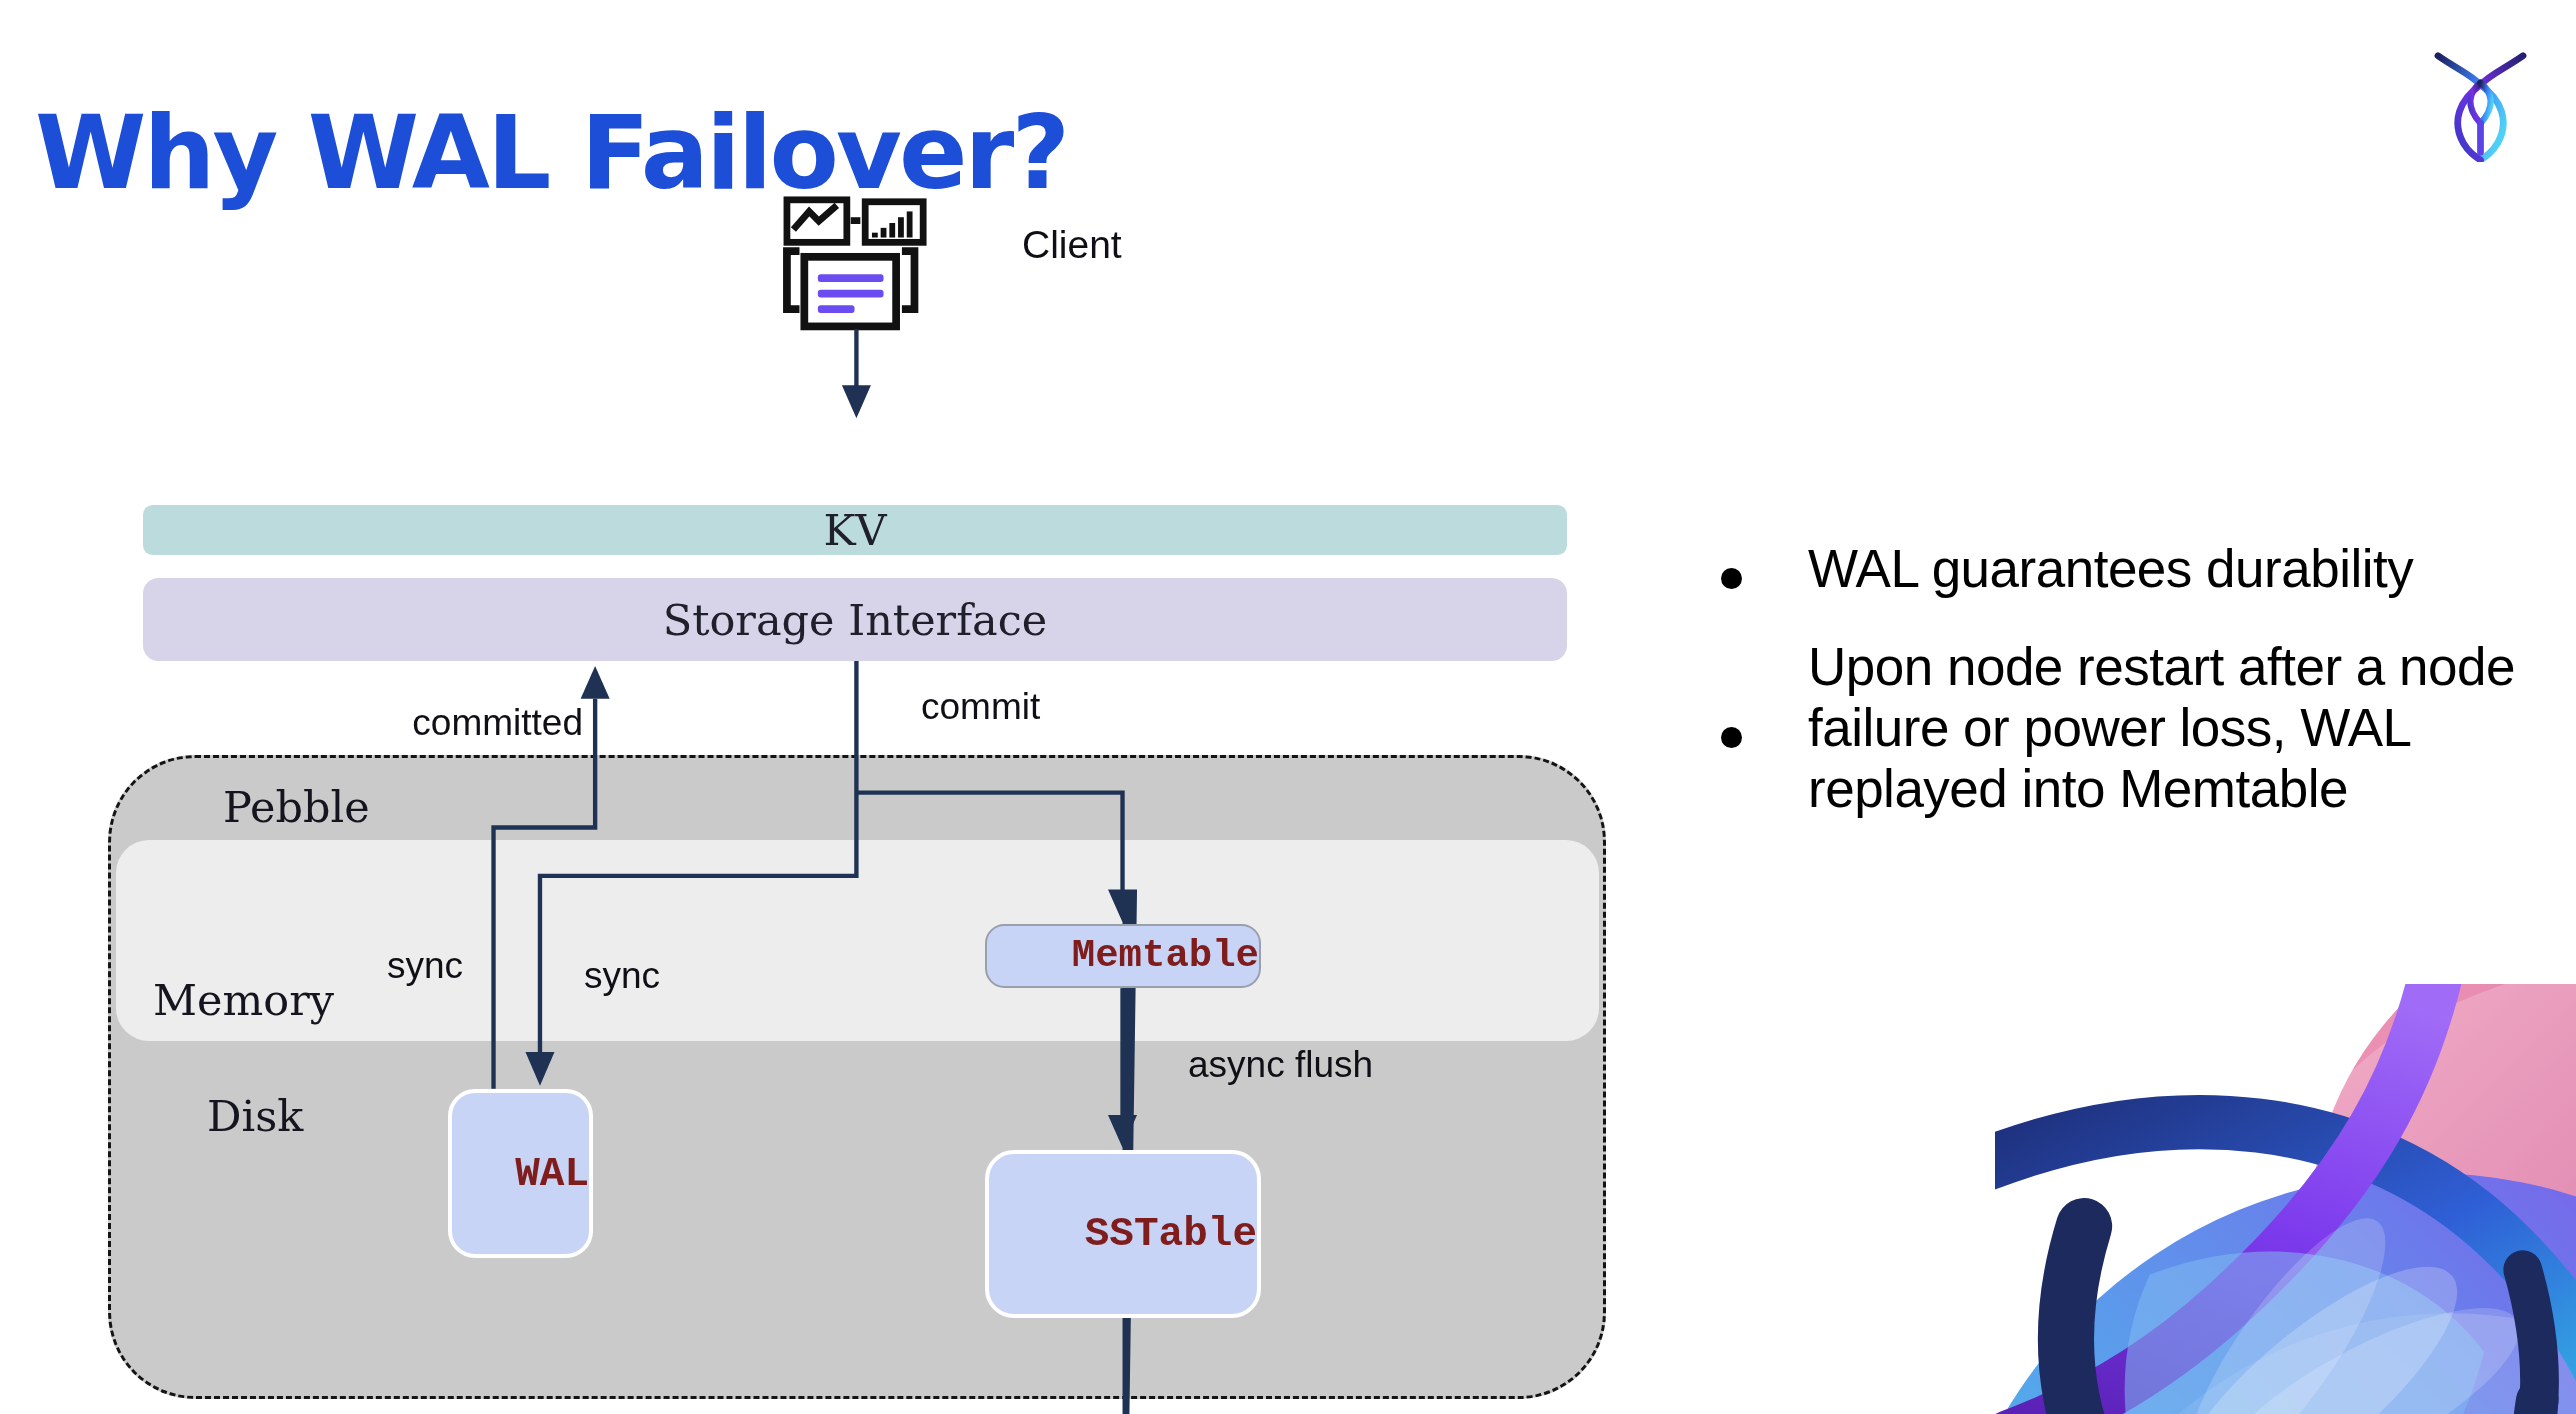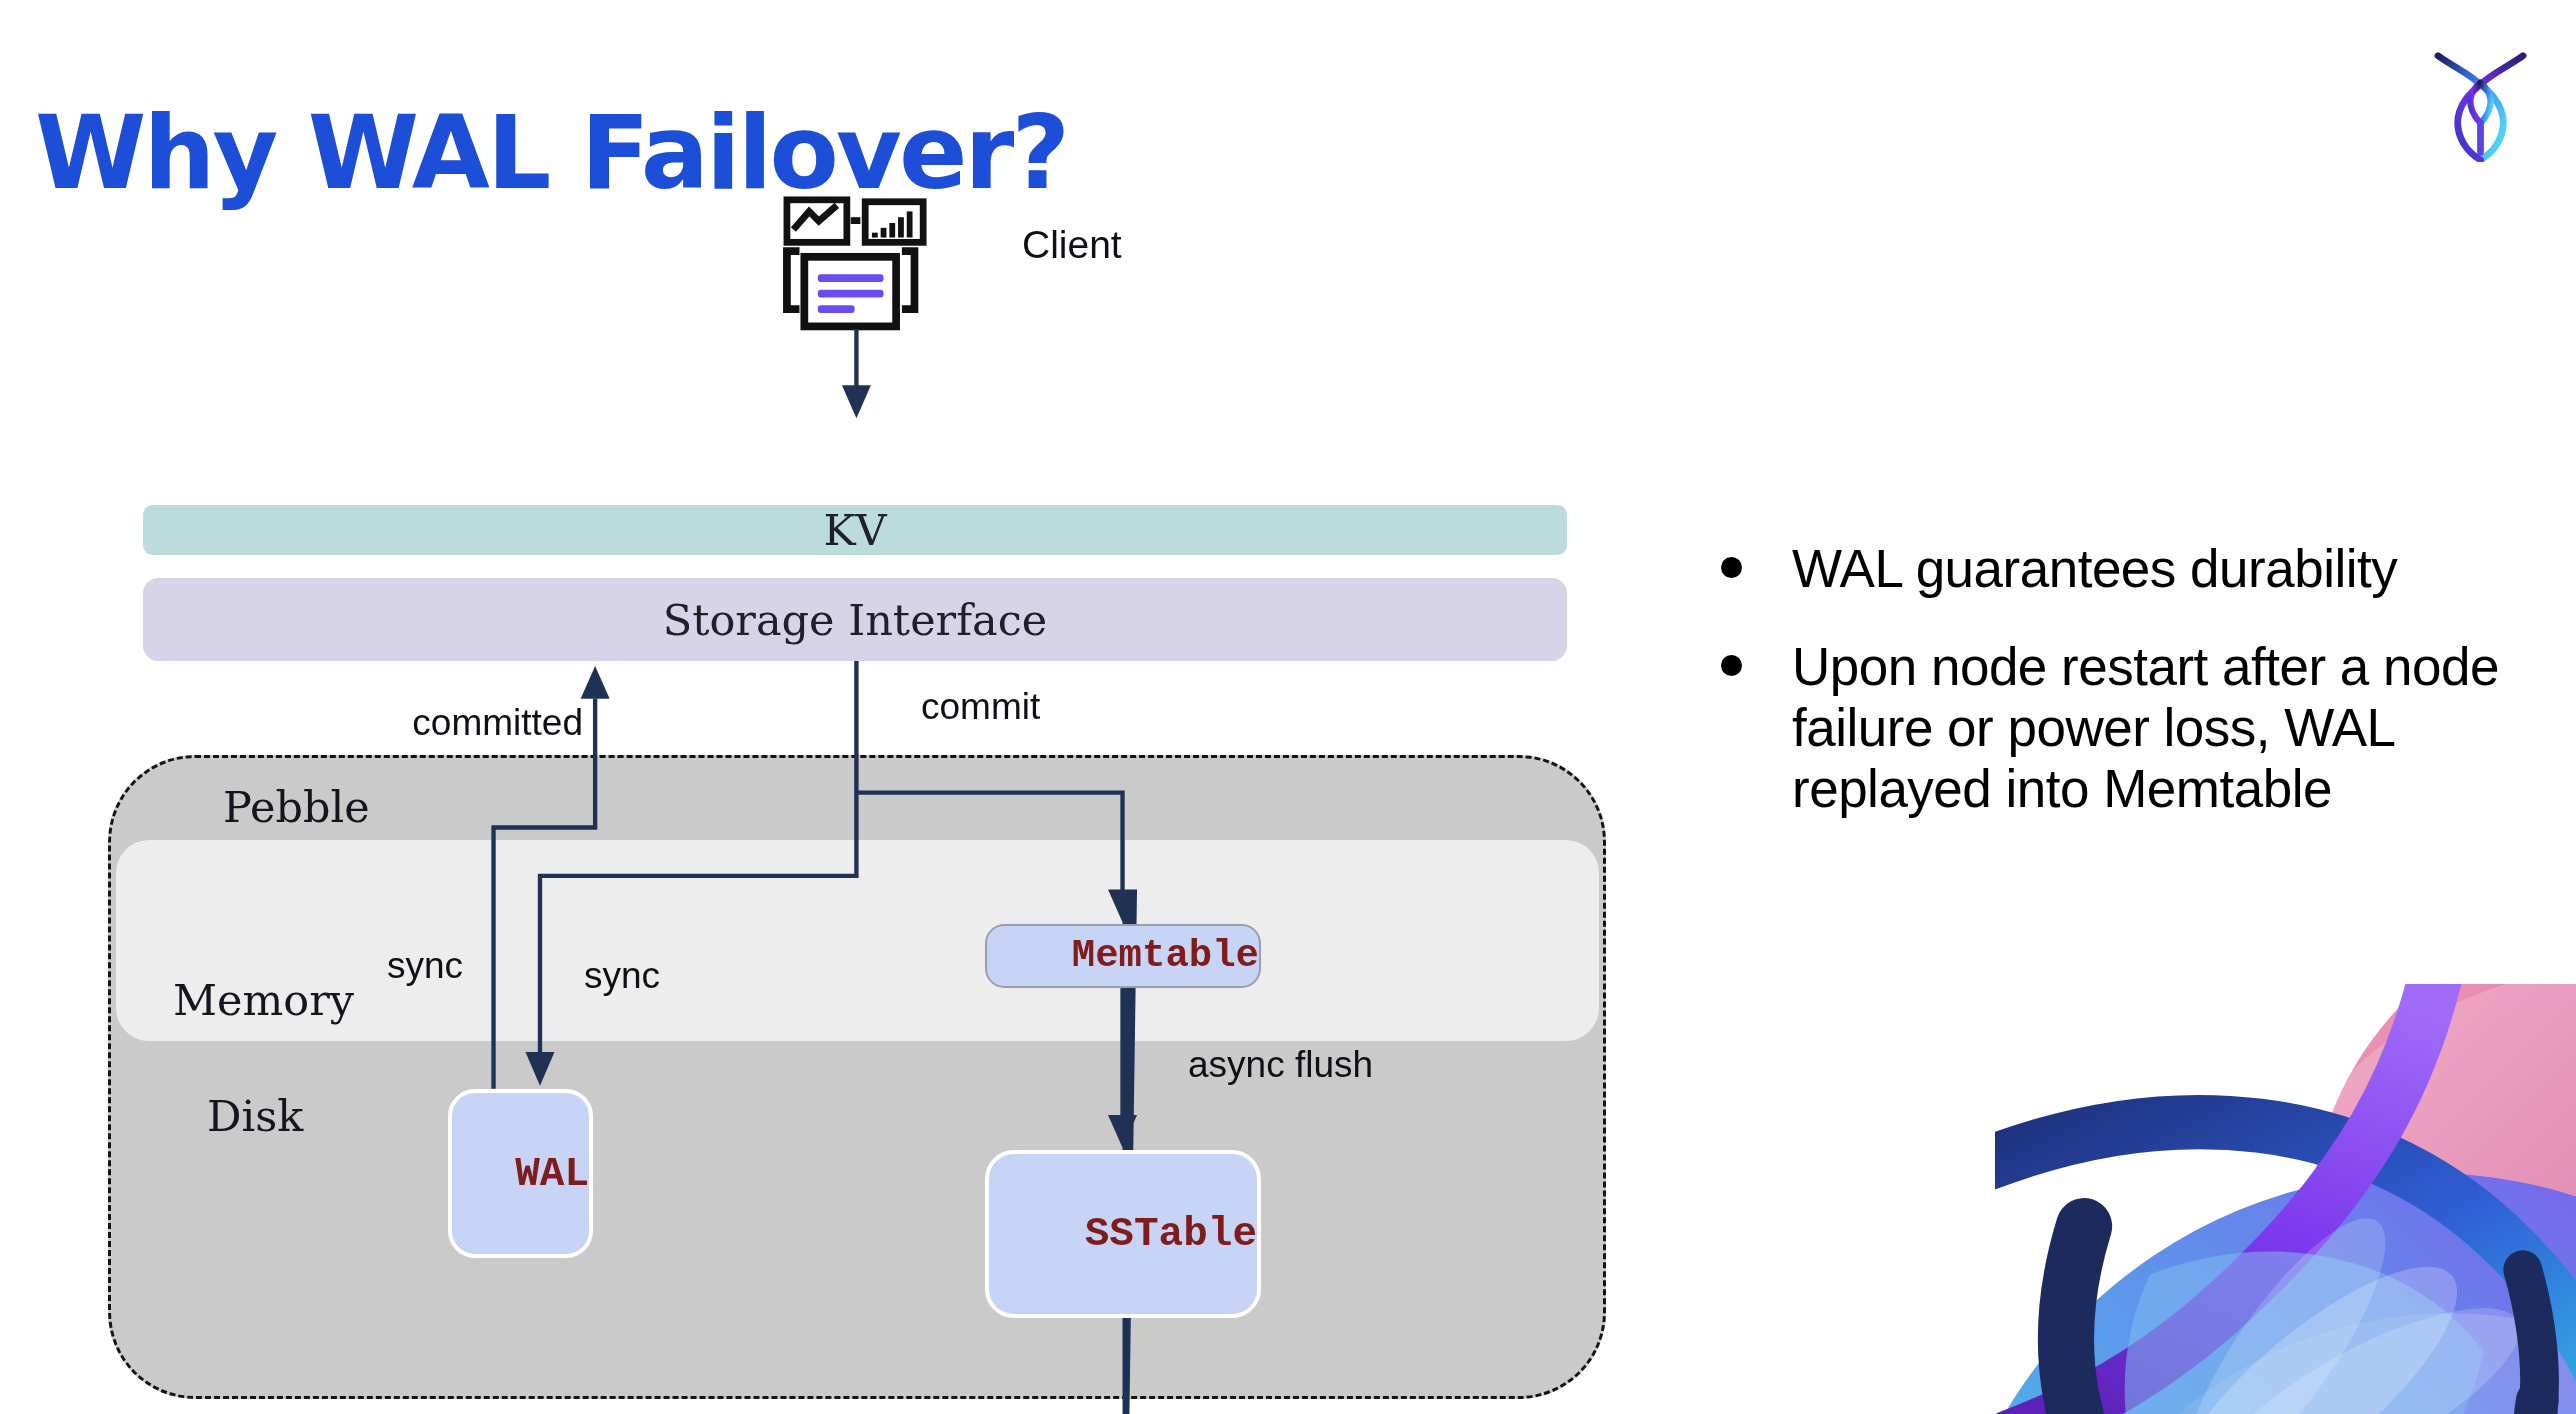--- a/index.html
+++ b/index.html
@@ -32,21 +32,21 @@
     box-sizing:border-box;
   }
   .memory-band {
     left:116px; top:840px; width:1483px; height:201px;
     background:#ededed; border-radius:33px;
   }
   .serif-label {
     font-family:"DejaVu Serif", serif; font-size:43px; color:#15151f; line-height:1.1;
   }
   .lbl-pebble { left:223px; top:784px; }
-  .lbl-memory { left:153px; top:977px;margin-left:20px; }
+  .lbl-memory { left:153px; top:977px; }
   .lbl-disk   { left:207px; top:1093px; }
 
   
   .node {
     display:flex; align-items:center; justify-content:flex-end;
     font-family:Liberation Mono, monospace; font-weight:bold; color:#7f1d1d;
     box-sizing:border-box; z-index:6;
   }
   .node-wal      { left:448px; top:1089px; width:145px; height:169px; border:4.8px solid #ffffff; border-radius:27px; font-size:41px; }
   .node-memtable { left:985px; top:924px; width:276px; height:64px; border:2.9px solid #9aa0ab; border-radius:19.4px; font-size:39px; }
@@ -61,21 +61,21 @@
   .lbl-async { left:1188px; top:1045px; }
   .lbl-client { left:1022px; top:223px; font-size:39px; color:#0f0f16; }
 
   .arrow-layer { left:0; top:0; z-index:5; pointer-events:none; }
   .client-icon { left:779px; top:195px; z-index:4; }
   .logo { left:2432px; top:48px; }
   .decor { right:0; bottom:0; z-index:1; }
 
   
   .bullets { left:1721px; top:538px; width:852px; z-index:3; }
-  .bullet { display:flex; align-items:flex-start; margin-bottom:37px; }
+  .bullet { display:flex; align-items:center; margin-bottom:37px;gap:16px; }
   .bullet-dot {
     flex:none; width:21px; height:21px; border-radius:50%; background:#000;
     margin-top:19.4px; margin-right:50px;
   }
   .bullet-text {
     font-size:53px; line-height:61px; letter-spacing:-0.5px; color:#000; width:764px;
   }
 </style>
 </head>
 <body>

